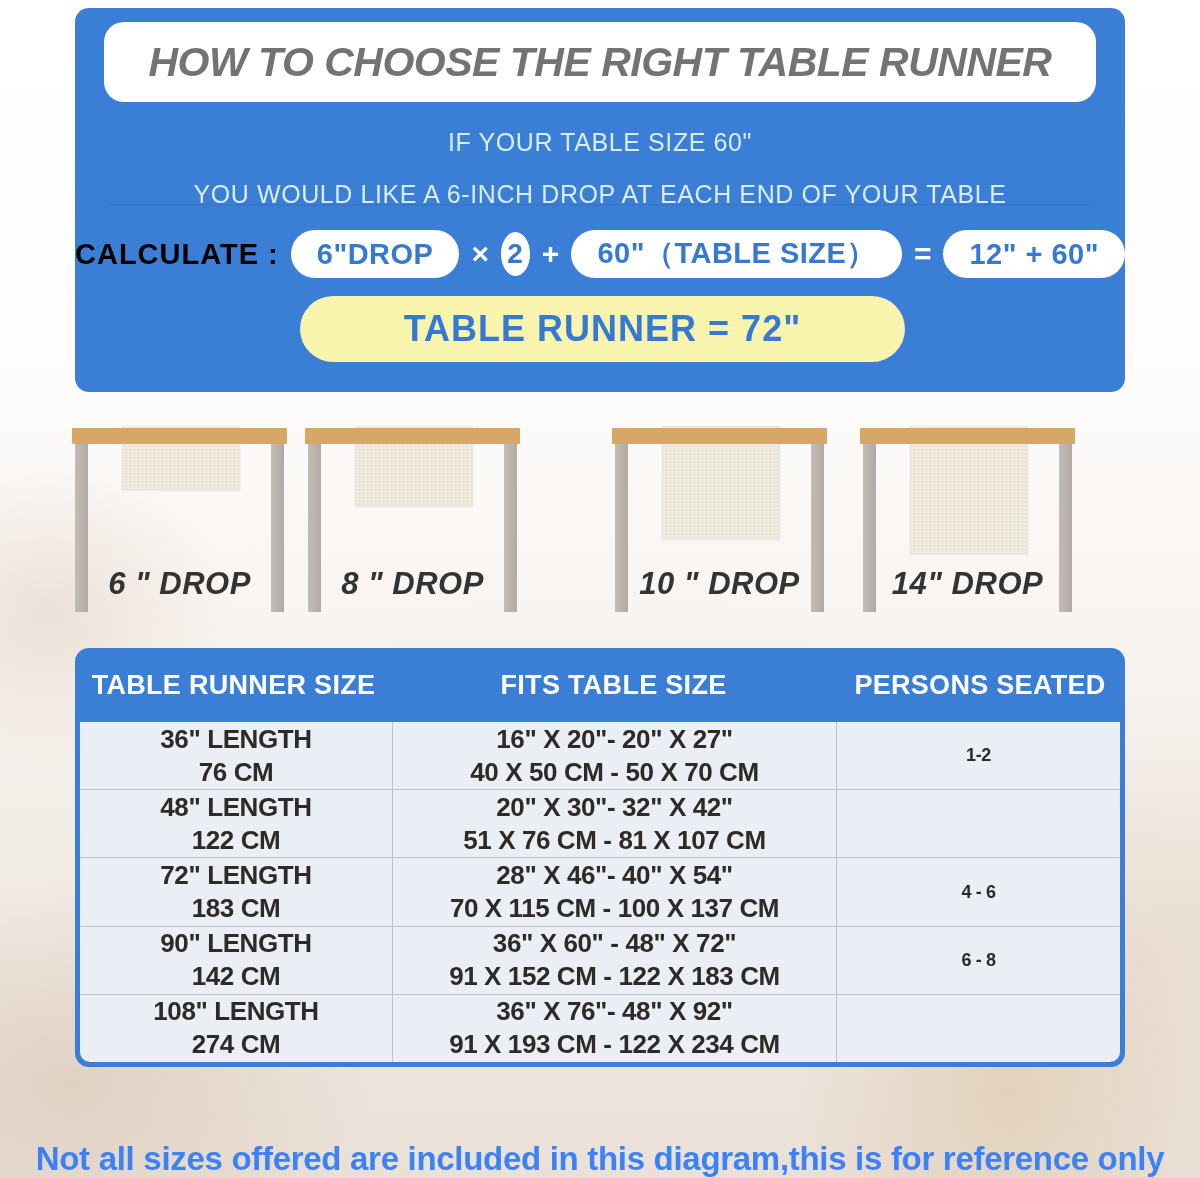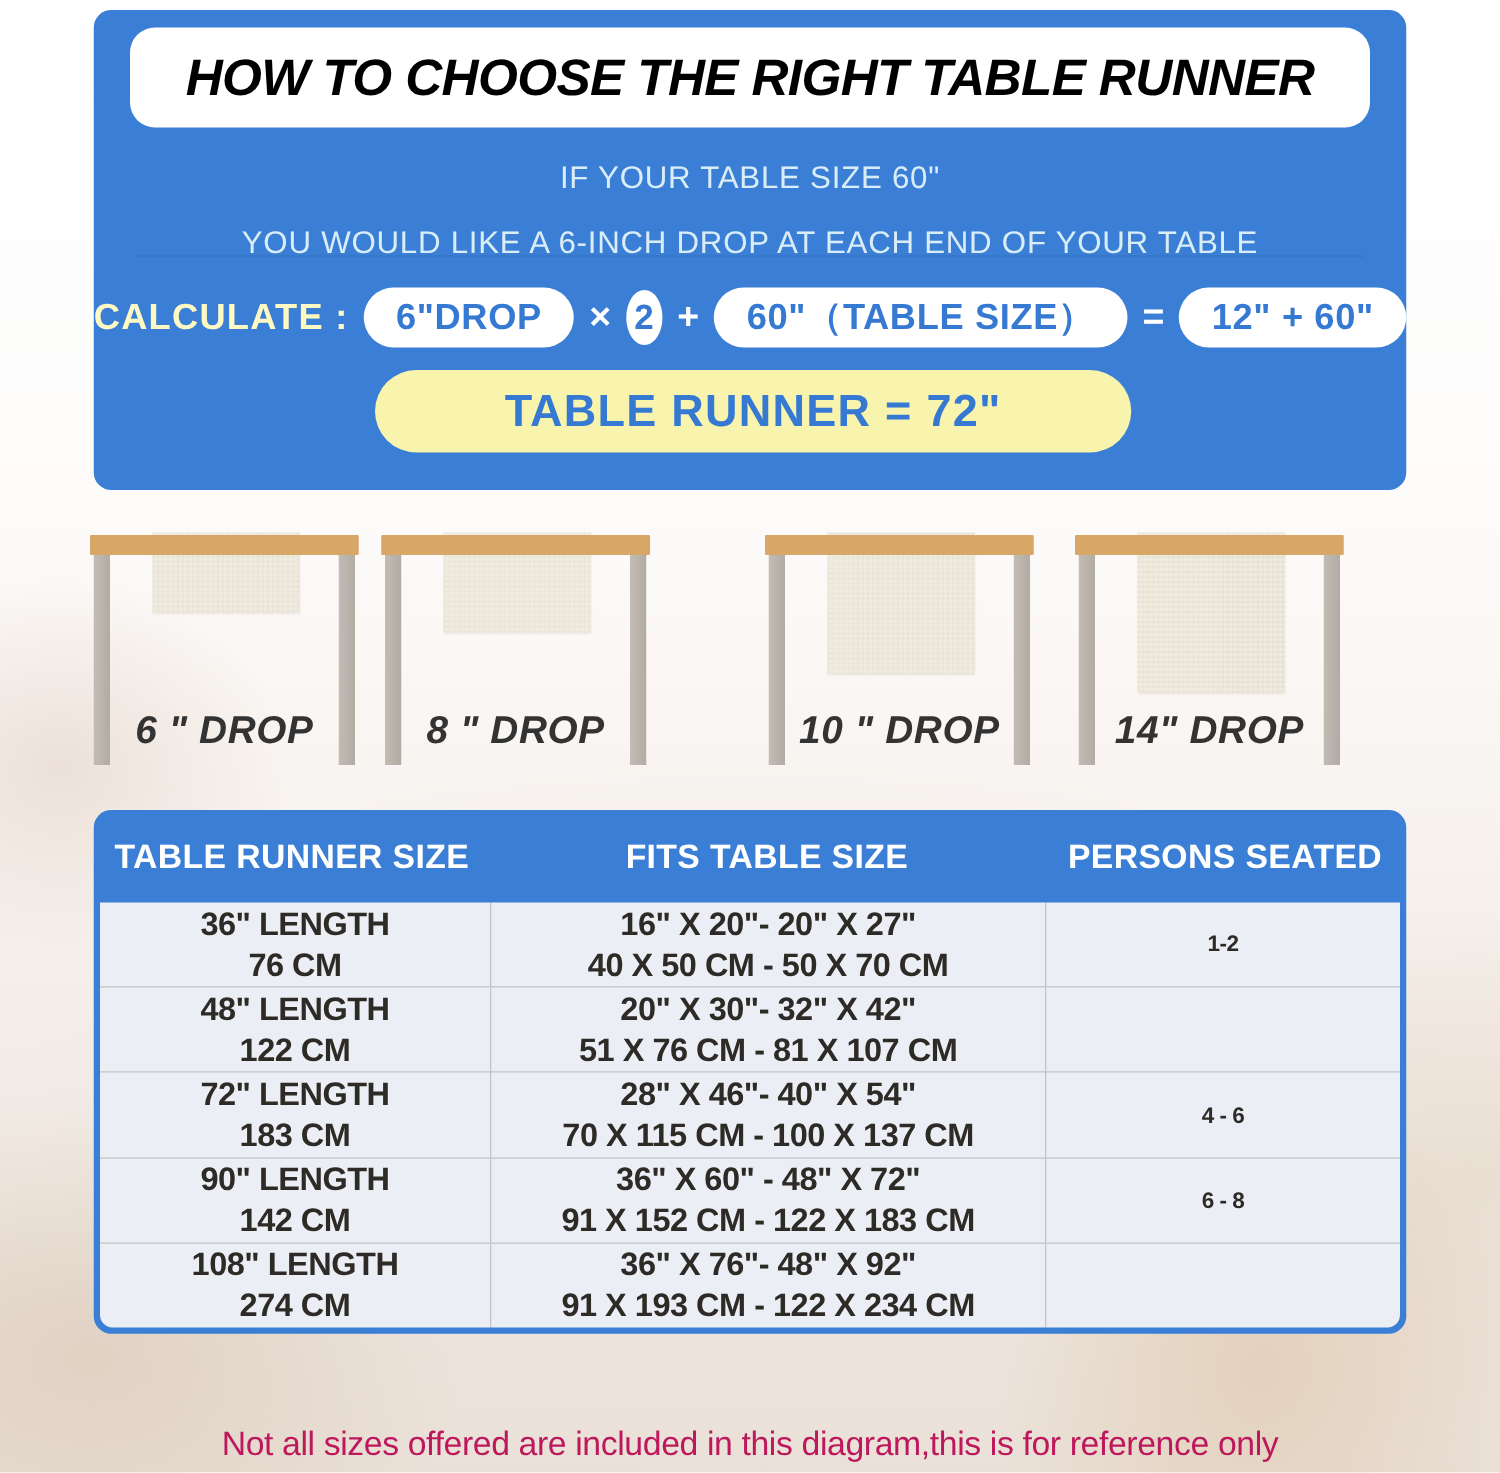--- a/index.html
+++ b/index.html
@@ -27,37 +27,37 @@
     position:absolute;left:75px;top:8px;width:1050px;height:384px;
     background:#3a7fd5;border-radius:14px;
   }
   .hero-title-banner{
     position:absolute;left:29px;top:14px;width:992px;height:80px;
     background:#ffffff;border-radius:20px;
     display:flex;align-items:center;justify-content:center;
   }
   .hero-title{
     font-size:41px;font-weight:700;font-style:italic;
-    color:#000000;letter-spacing:-.5px;white-space:nowrap;
+    color:#737373;letter-spacing:-.5px;white-space:nowrap;
   }
   .intro-line{
     position:absolute;left:0;width:100%;text-align:center;
     color:#d9edf7;font-size:25px;font-weight:500;letter-spacing:.6px;
   }
   .intro-1{top:120px;}
   .intro-2{top:172px;}
   .hero-divider{
     position:absolute;left:34px;right:34px;top:196px;height:2px;
     background:rgba(0,0,0,.05);
   }
   .formula-row{
     position:absolute;left:0;top:222px;width:100%;height:48px;
     display:flex;align-items:center;justify-content:center;gap:12px;
   }
-  .calc-label{color:#fef9c3;font-size:29px;font-weight:700;letter-spacing:1px;white-space:nowrap;}
+  .calc-label{color:#000000;font-size:29px;font-weight:700;letter-spacing:1px;white-space:nowrap;}
   .pill{
     background:#ffffff;border-radius:25px;height:48px;
     display:flex;align-items:center;justify-content:center;
     color:#3679d2;font-size:29px;font-weight:700;letter-spacing:.5px;
     padding:0 26px;white-space:nowrap;box-sizing:border-box;
   }
   .op{color:#ffffff;font-size:30px;font-weight:700;}
   .circle{
     background:#ffffff;border-radius:50%;width:44px;height:44px;
     display:flex;align-items:center;justify-content:center;
@@ -129,21 +129,21 @@
   }
   .c1{width:312px;border-right:1px solid rgba(130,128,126,.4);}
   .c2{width:443px;border-right:1px solid rgba(130,128,126,.4);}
   .c3{flex:1;}
   .hc1{width:317px;} .hc2{width:443px;} .hc3{flex:1;}
   .scell .ln{font-size:26px;line-height:33px;white-space:nowrap;}
   .c3 .ln{font-size:18px;}
 
   .footer-note{
     position:absolute;left:0;top:1140px;width:100%;text-align:center;
-    font-size:27px;font-weight:400;color:#be185d;letter-spacing:-.3px;
+    font-size:33px;font-weight:700;color:#3b82f6;letter-spacing:-.3px;
   }
 </style>
 </head>
 <body>
 
 <div class="page">
   <div class="photo-bg"></div>
 
   <div class="hero">
     <div class="hero-title-banner">

